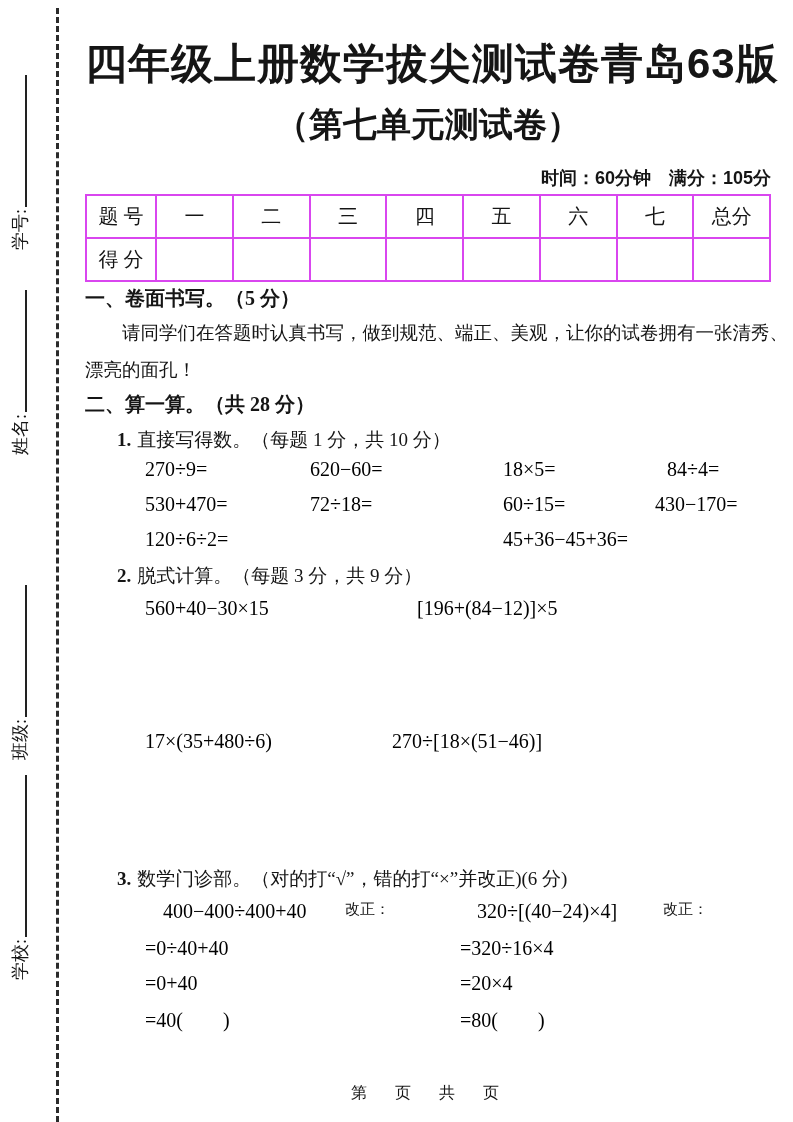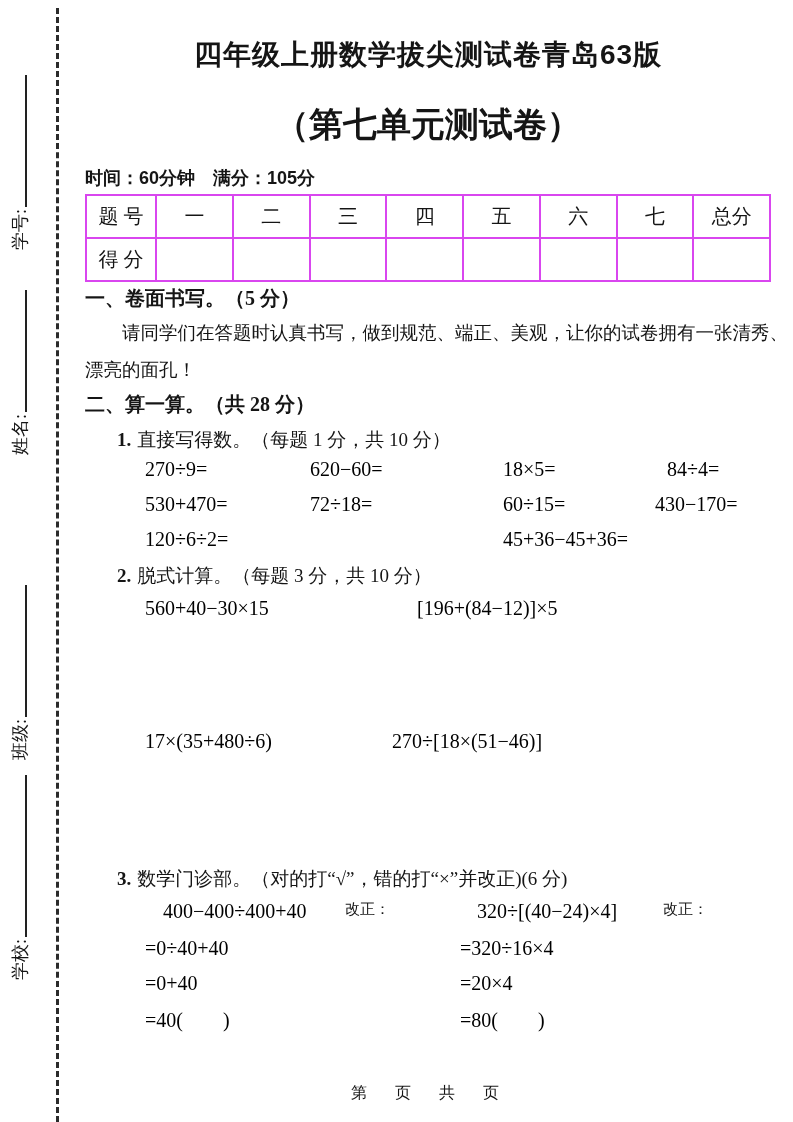--- a/index.html
+++ b/index.html
@@ -24,30 +24,31 @@
     display:flex;align-items:flex-end;
     font-size:18px;white-space:nowrap;
   }
   .side-field .lbl{line-height:24px;}
   .side-field .blank{flex:1;border-bottom:2px solid #222;margin:0 0 5px 2px;}
   
   .title{
     position:absolute;left:85px;width:686px;top:36px;
     text-align:center;
     font-family:"Liberation Sans","DejaVu Sans",sans-serif;
-    font-weight:bold;font-size:28px;letter-spacing:1px;white-space:nowrap;
+    font-weight:bold;font-size:42px;letter-spacing:1px;white-space:nowrap;
   }
   .subtitle{
     position:absolute;left:85px;width:686px;top:102px;
     text-align:center;
     font-family:"Liberation Sans","DejaVu Sans",sans-serif;
     font-weight:bold;font-size:34px;white-space:nowrap;
   }
   .meta{
     position:absolute;left:85px;width:686px;top:166px;
+    text-align:right;
     font-family:"Liberation Sans","DejaVu Sans",sans-serif;
     font-weight:bold;font-size:18px;
   }
   
   table.score{
     position:absolute;left:85px;top:194px;width:686px;
     border-collapse:collapse;table-layout:fixed;
   }
   table.score td{
     border:2px solid #d946ef;height:39px;
@@ -142,21 +143,21 @@
 
   <span class="pos math" style="left:145px;top:493px;">530+470=</span>
   <span class="pos math" style="left:310px;top:493px;">72÷18=</span>
   <span class="pos math" style="left:503px;top:493px;">60÷15=</span>
   <span class="pos math" style="left:655px;top:493px;">430−170=</span>
 
   <span class="pos math" style="left:145px;top:528px;">120÷6÷2=</span>
   <span class="pos math" style="left:503px;top:528px;">45+36−45+36=</span>
 
   <div class="line" style="left:117px;top:563px;">
-    <span class="q-num">2.</span><span class="q-heading">脱式计算。（每题 3 分，共 10 分）</span>
+    <span class="q-num">2.</span><span class="q-heading">脱式计算。（每题 3 分，共 9 分）</span>
   </div>
   <span class="pos math" style="left:145px;top:597px;">560+40−30×15</span>
   <span class="pos math" style="left:417px;top:597px;">[196+(84−12)]×5</span>
   <span class="pos math" style="left:145px;top:730px;">17×(35+480÷6)</span>
   <span class="pos math" style="left:392px;top:730px;">270÷[18×(51−46)]</span>
 
   <div class="line" style="left:117px;top:866px;">
     <span class="q-num">3.</span><span class="q-heading">数学门诊部。（对的打“√”，错的打“×”并改正)(6 分)</span>
   </div>
   <span class="pos math" style="left:163px;top:900px;">400−400÷400+40</span>

